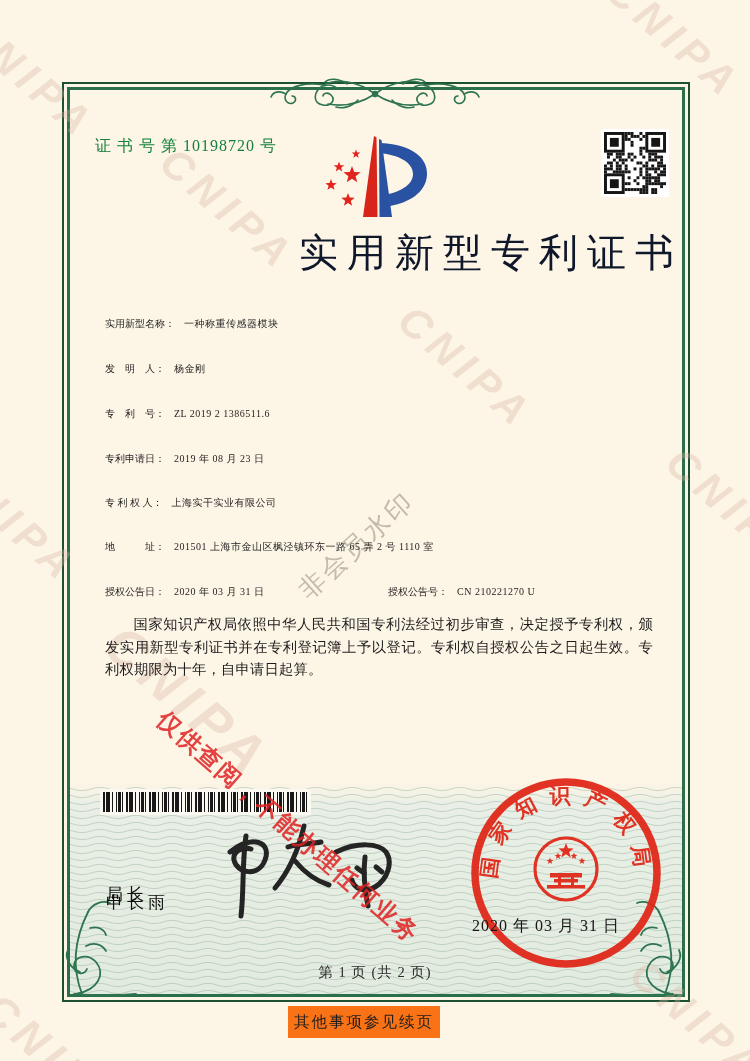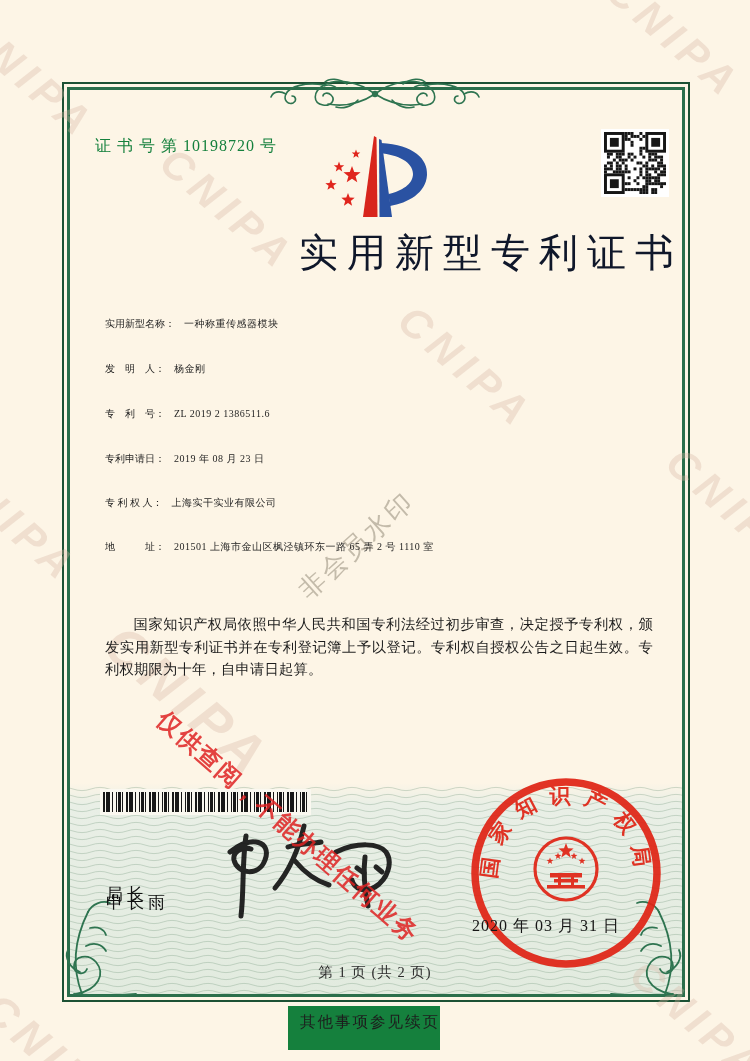--- a/index.html
+++ b/index.html
@@ -56,22 +56,22 @@
   .director-title{position:absolute; left:106px; top:855px; font-size:17px;
     letter-spacing:4px; color:#111; z-index:3;margin-top:28px;}
   .director-name{position:absolute; left:106px; top:891px; font-size:17px;
     letter-spacing:4px; color:#111; z-index:3;}
   .signature{position:absolute; left:218px; top:816px; z-index:3;}
   .seal{position:absolute; left:462px; top:775px; z-index:4;}
   .seal-date{position:absolute; left:472px; top:916px; font-size:16px;
     letter-spacing:1px; color:#161616; z-index:5;}
   .page-num{position:absolute; left:67px; top:963px; width:616px; text-align:center;
     font-size:14.5px; color:#2c2c2c; z-index:3; letter-spacing:1px;}
-  .note{position:absolute; left:288px; top:1006px; width:152px; height:44px;
-    background:#15803d; text-align:right; line-height:32px; font-size:15.5px;
+  .note{position:absolute; left:288px; top:1006px; width:152px; height:32px;
+    background:#f97316; text-align:center; line-height:32px; font-size:15.5px;
     letter-spacing:2px; color:#1d1d1d; z-index:2;}
   
   .orn-top{position:absolute; left:268px; top:76px; z-index:2;}
   .orn-bl{position:absolute; left:56px; top:896px; z-index:2;}
   .orn-br{position:absolute; left:599px; top:896px; z-index:2;}
   svg{display:block;}
 </style>
 </head>
 <body>
 
@@ -320,20 +320,26 @@
   </div>
   <div class="row" style="top:452px">
     <span class="lbl">专利申请日：</span><span class="val">2019 年 08 月 23 日</span>
   </div>
   <div class="row" style="top:496px">
     <span class="lbl">专 利 权 人：</span><span class="val">上海实干实业有限公司</span>
   </div>
   <div class="row" style="top:540px">
     <span class="lbl">地　　　址：</span><span class="val">201501 上海市金山区枫泾镇环东一路 65 弄 2 号 1110 室</span>
   </div>
+  <div class="row" style="top:585px">
+    <span class="lbl">授权公告日：</span><span class="val">2020 年 03 月 31 日</span>
+    <span class="pair2">
+      <span class="lbl">授权公告号：</span><span class="val">CN 210221270 U</span>
+    </span>
+  </div>
 
   <div class="paras">
     <p>国家知识产权局依照中华人民共和国专利法经过初步审查，决定授予专利权，颁发实用新型专利证书并在专利登记簿上予以登记。专利权自授权公告之日起生效。专利权期限为十年，自申请日起算。</p>
   </div>
 
   <span class="wm-red">仅供查阅，不能办理任何业务</span>
 
   <div class="barcode"></div>
 
   <div class="director-title">局长</div>

